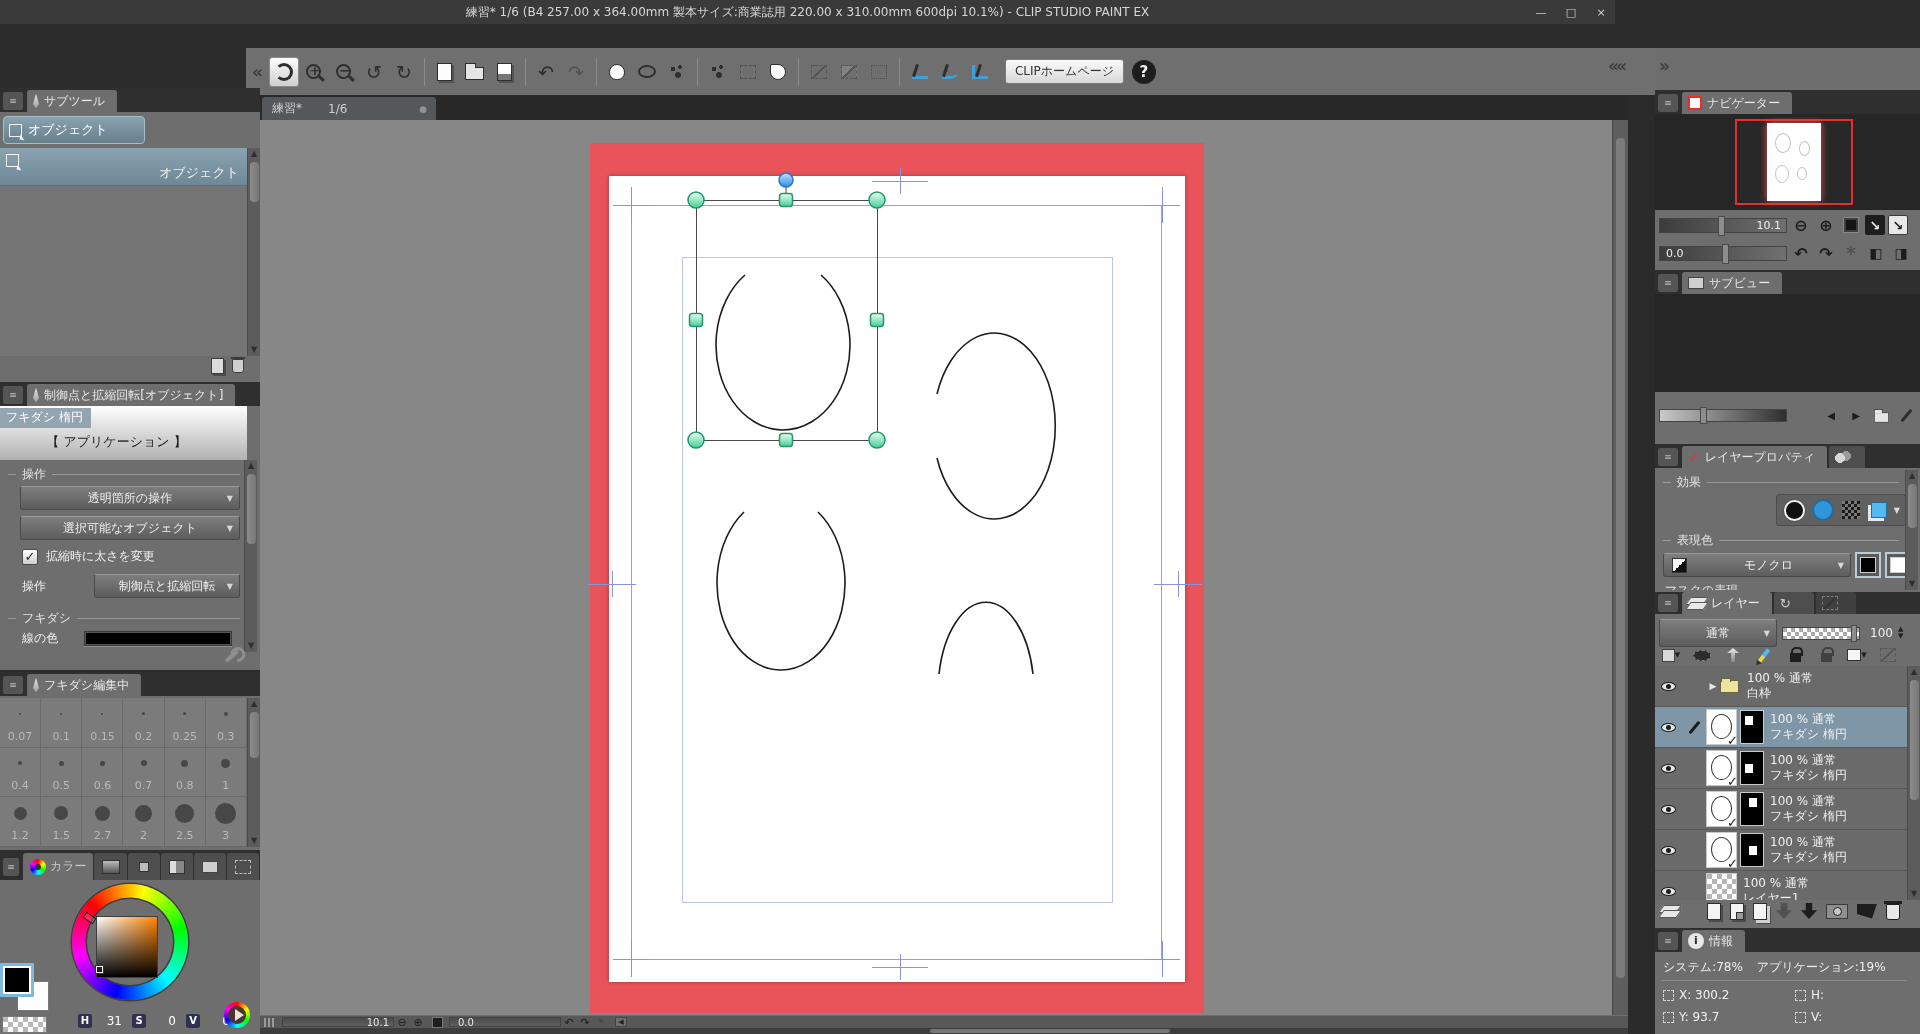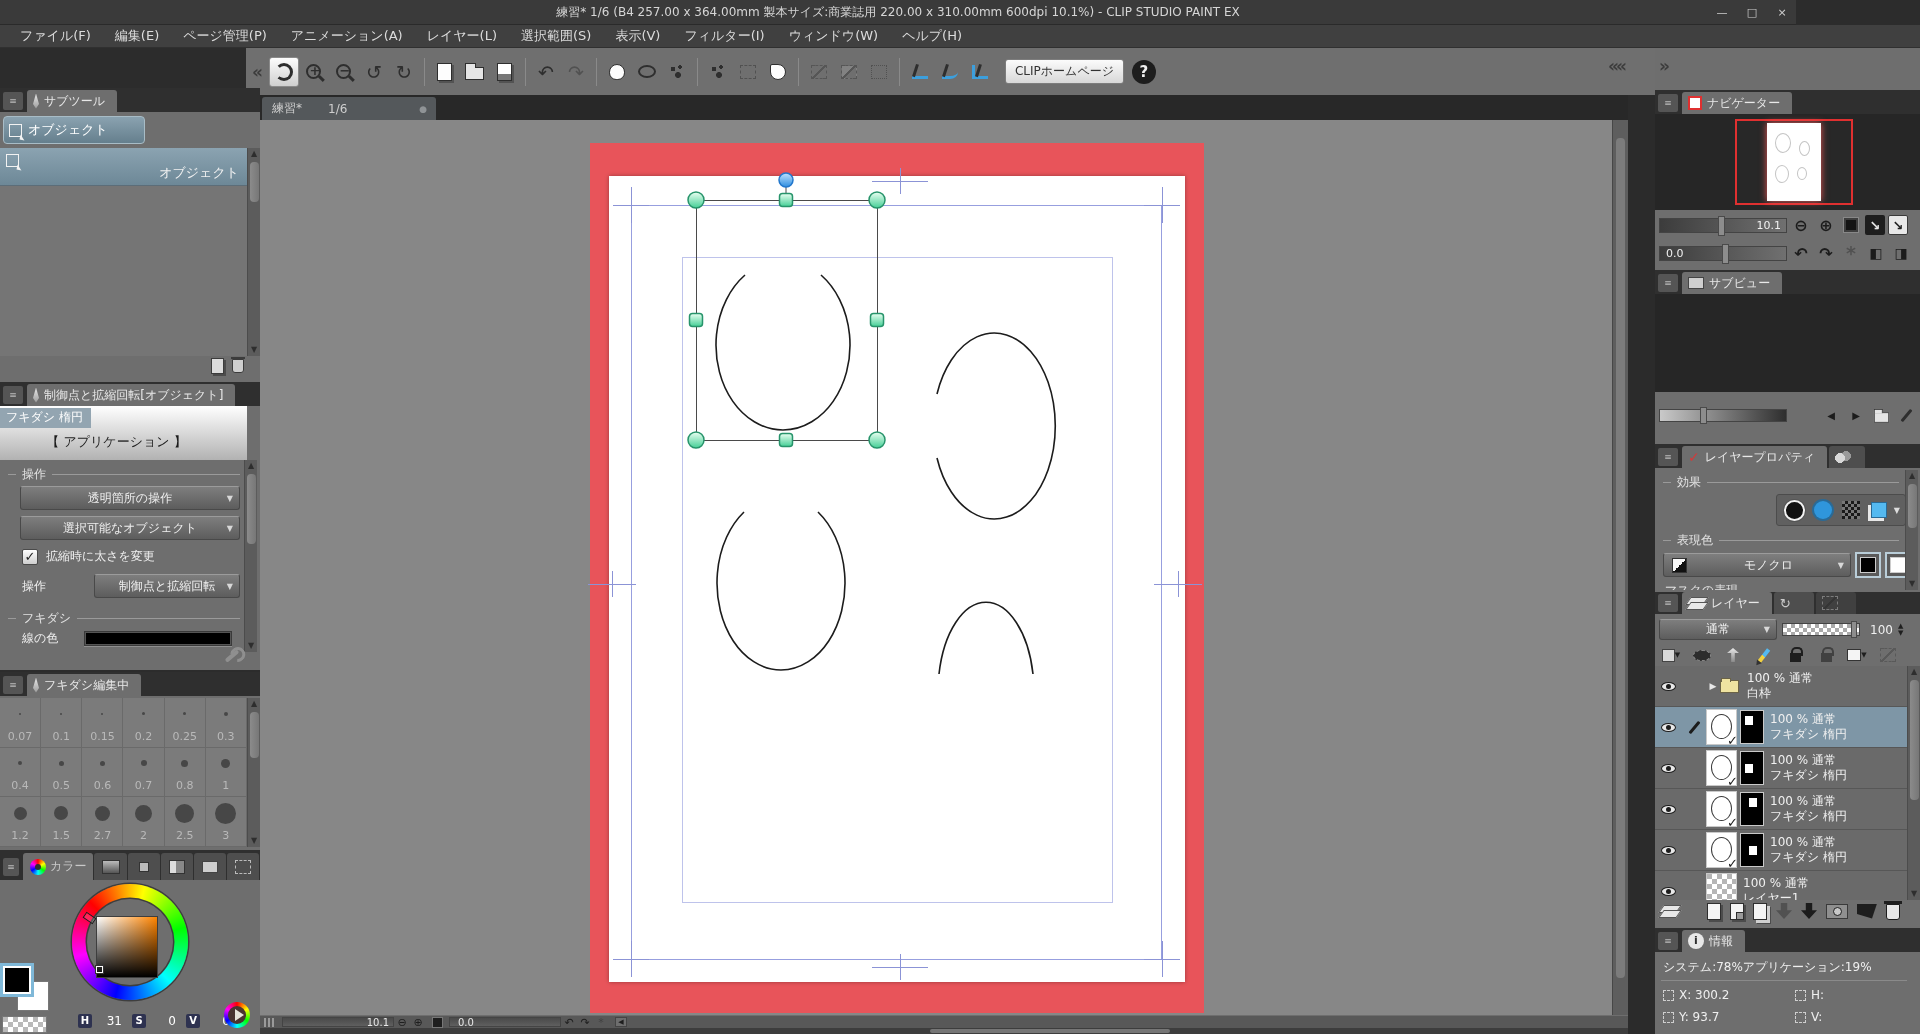--- a/index.html
+++ b/index.html
@@ -2,21 +2,21 @@
 <html><head>
 <meta charset="utf-8">
 <style>
   * { margin:0; padding:0; box-sizing:border-box; }
   html,body { width:1920px; height:1034px; overflow:hidden; background:#2c2c2c;
               font-family:"DejaVu Sans", sans-serif; }
   .abs { position:absolute; }
   #app { position:relative; width:1920px; height:1034px; }
 
   
-  .titlebar { position:absolute; left:0; top:0; width:1796px; height:25px; background:#3a3a3a;
+  .titlebar { position:absolute; left:0; top:0; width:1615px; height:25px; background:#3a3a3a;
               display:flex; align-items:center; border-bottom:1px solid #2a2a2a; }
   .win-title { flex:1; text-align:center; color:#d6d6d6; font-size:12px; }
   .win-btns { position:absolute; right:6px; top:0; height:25px; display:flex; align-items:center; gap:14px; }
   .wbtn { color:#cfcfcf; font-size:11px; width:16px; text-align:center; cursor:default; }
   .menubar { position:absolute; left:0; top:25px; width:1920px; height:23px; background:#404040;
              display:flex; align-items:center; padding-left:8px; border-bottom:1px solid #303030; }
   .menu-item { color:#dcdcdc; font-size:13px; padding:0 12px; }
   .toolbar { position:absolute; left:0; top:48px; width:1920px; height:47px; background:#2c2c2c; }
   .toolbar-inner { position:absolute; left:246px; top:0; width:1674px; height:47px; background:#6f6f6f;
                    display:flex; align-items:center; padding-left:4px; }
@@ -284,32 +284,20 @@
 
   <div class="titlebar">
     <div class="win-title">練習* 1/6 (B4 257.00 x 364.00mm 製本サイズ:商業誌用 220.00 x 310.00mm 600dpi 10.1%)  - CLIP STUDIO PAINT EX</div>
     <div class="win-btns">
       <span class="wbtn">—</span>
       <span class="wbtn">□</span>
       <span class="wbtn">×</span>
     </div>
   </div>
 
-  <div class="menubar">
-    <span class="menu-item">ファイル(F)</span>
-    <span class="menu-item">編集(E)</span>
-    <span class="menu-item">ページ管理(P)</span>
-    <span class="menu-item">アニメーション(A)</span>
-    <span class="menu-item">レイヤー(L)</span>
-    <span class="menu-item">選択範囲(S)</span>
-    <span class="menu-item">表示(V)</span>
-    <span class="menu-item">フィルター(I)</span>
-    <span class="menu-item">ウィンドウ(W)</span>
-    <span class="menu-item">ヘルプ(H)</span>
-  </div>
 
   <div class="toolbar">
     <div class="toolbar-inner">
       <span class="tb-collapse">«</span>
       <span class="tbtn active">
           <span class="logo-swirl"></span>
         </span>
       <span class="tbtn">
           <span class="mag">
             <span class="sign">+</span>
@@ -868,21 +856,21 @@
           <span>レイヤー</span>
         </span>
         <span class="ptab off" style="margin-left:2px;width:40px">
             <span style="color:#c9c9c9;font-size:13px">↻</span>
           </span>
         <span class="ptab off" style="margin-left:2px;width:40px;opacity:.55">
             <span class="diagsq" style="border-color:#bbb"></span>
           </span>
       </div>
       <div class="blendrow" style="top:27px">
-        <div class="dd" style="width:118px;height:21px">
+        <div class="dd" style="width:118px;height:28px">
           <span class="ddt">通常</span>
           <span class="dda">▼</span>
         </div>
         <span class="opa-track">
             <span class="knob"></span>
           </span>
         <span style="color:#f0f0f0;font-size:12px;width:28px;text-align:right">100</span>
         <span class="spin">
             <span>▲</span>
             <span>▼</span>
@@ -1030,21 +1018,21 @@
     </div>
 
     <div class="panel" style="left:0;top:880px;width:265px;height:106px;overflow:hidden">
       <div class="phead">
         <span class="pmenu-btn">≡</span>
         <span class="ptab">
           <span class="inf-ico">i</span>
           <span>情報</span>
         </span>
       </div>
-      <div class="inf-line" style="position:absolute;left:8px;top:31px;">
+      <div class="inf-line" style="position:absolute;left:8px;top:31px;gap:14px">
         <span>システム:78%</span>
         <span>アプリケーション:19%</span>
       </div>
       <div style="position:absolute;left:6px;top:52px;width:246px;height:1px;background:#8a8a8a"></div>
       <div class="inf-line" style="position:absolute;left:8px;top:60px">
         <span class="dashsq"></span>
         <span>X:</span>&nbsp;<span>300.2</span>
       </div>
       <div class="inf-line" style="position:absolute;left:140px;top:60px">
         <span class="dashsq"></span>

